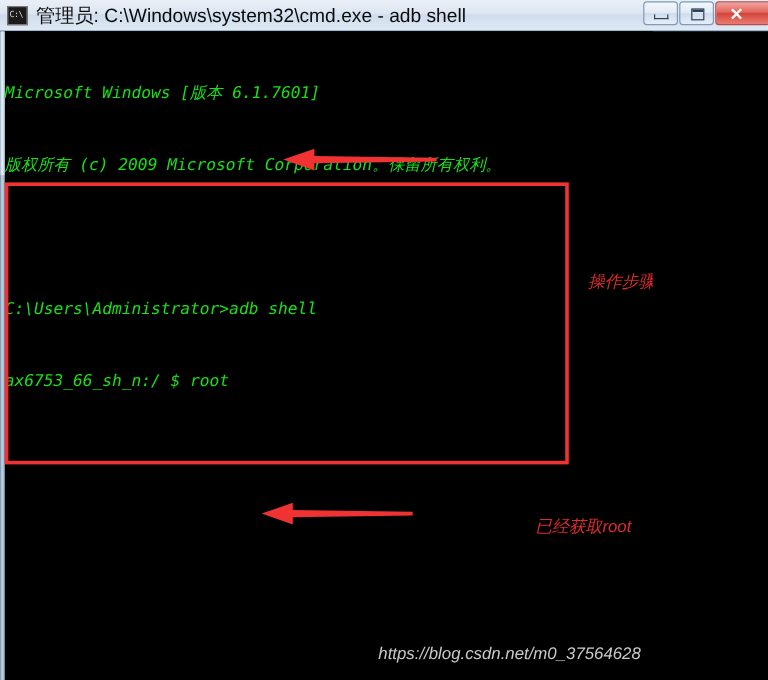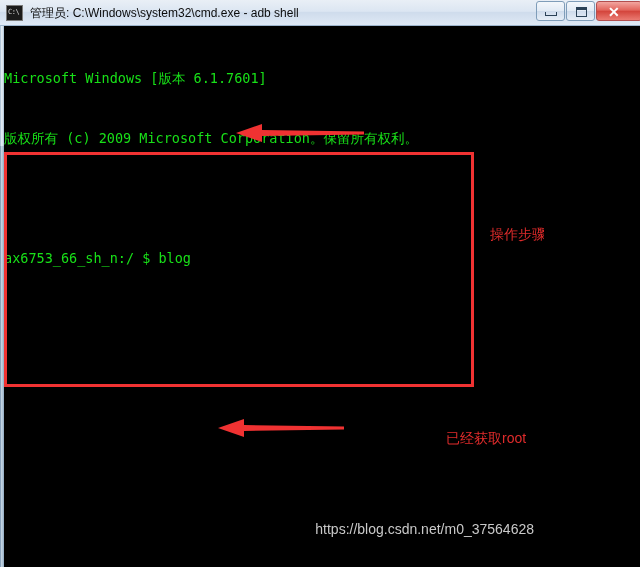--- a/index.html
+++ b/index.html
@@ -46,21 +46,21 @@
     position: absolute;
     left: 1px; top: 0px;
     font-family: "DejaVu Sans Mono", "Liberation Mono", monospace;
     font-size: 7px;
     color: #d8d8d8;
     line-height: 13px;
     letter-spacing: -0.5px;
   }
   #title-text {
     font-family: "Liberation Sans", "DejaVu Sans", sans-serif;
-    font-size: 12px;
+    font-size: 16px;
     color: #0b0b0b;
     white-space: nowrap;
   }
 
   
   .win-btns {
     position: absolute;
     right: -2px; top: 1px;
     display: flex;
     height: 21px;
@@ -111,20 +111,21 @@
     line-height: 14px;
   }
 
   
   #console {
     position: absolute;
     left: 0; top: 26px;
     width: 544px; height: 541px;
     background: #000000;
     overflow: hidden;
+    font-style: italic;
   }
   
   #left-strip {
     position: absolute;
     left: 0; top: 0;
     width: 4px; height: 541px;
     background: linear-gradient(to right, #6d8aa6 0%, #c6d6e4 40%, #8fa9c0 100%);
   }
   #left-strip-thumb {
     position: absolute;
@@ -162,21 +163,21 @@
     position: absolute;
     font-family: "Liberation Sans", "DejaVu Sans", sans-serif;
     color: #e02b2b;
     font-size: 14px;
     white-space: nowrap;
   }
 
   #watermark {
     position: absolute;
     right: 10px;
-    bottom: 30px;
+    bottom: 15px;
     font-family: "Liberation Sans", "DejaVu Sans", sans-serif;
     font-size: 14px;
     color: #c9c9c9;
     white-space: nowrap;
   }
 </style>
 </head>
 <body>
 
 <div id="screen">
@@ -203,21 +204,22 @@
   <div id="console">
 
     <div id="left-strip">
       <div id="left-strip-thumb"></div>
     </div>
 
     <div id="term">
       <div class="tline">Microsoft Windows [版本 6.1.7601]</div>
       <div class="tline">版权所有 (c) 2009 Microsoft Corporation。保留所有权利。</div>
       <div class="tline blank"></div>
-      <div class="tline">ax6753_66_sh_n:/ $ blog</div>
+      <div class="tline">C:\Users\Administrator&gt;adb shell</div>
+      <div class="tline">ax6753_66_sh_n:/ $ root</div>
       <div class="tline blank"></div>
       
       
       
       
       
       
       
       
       

